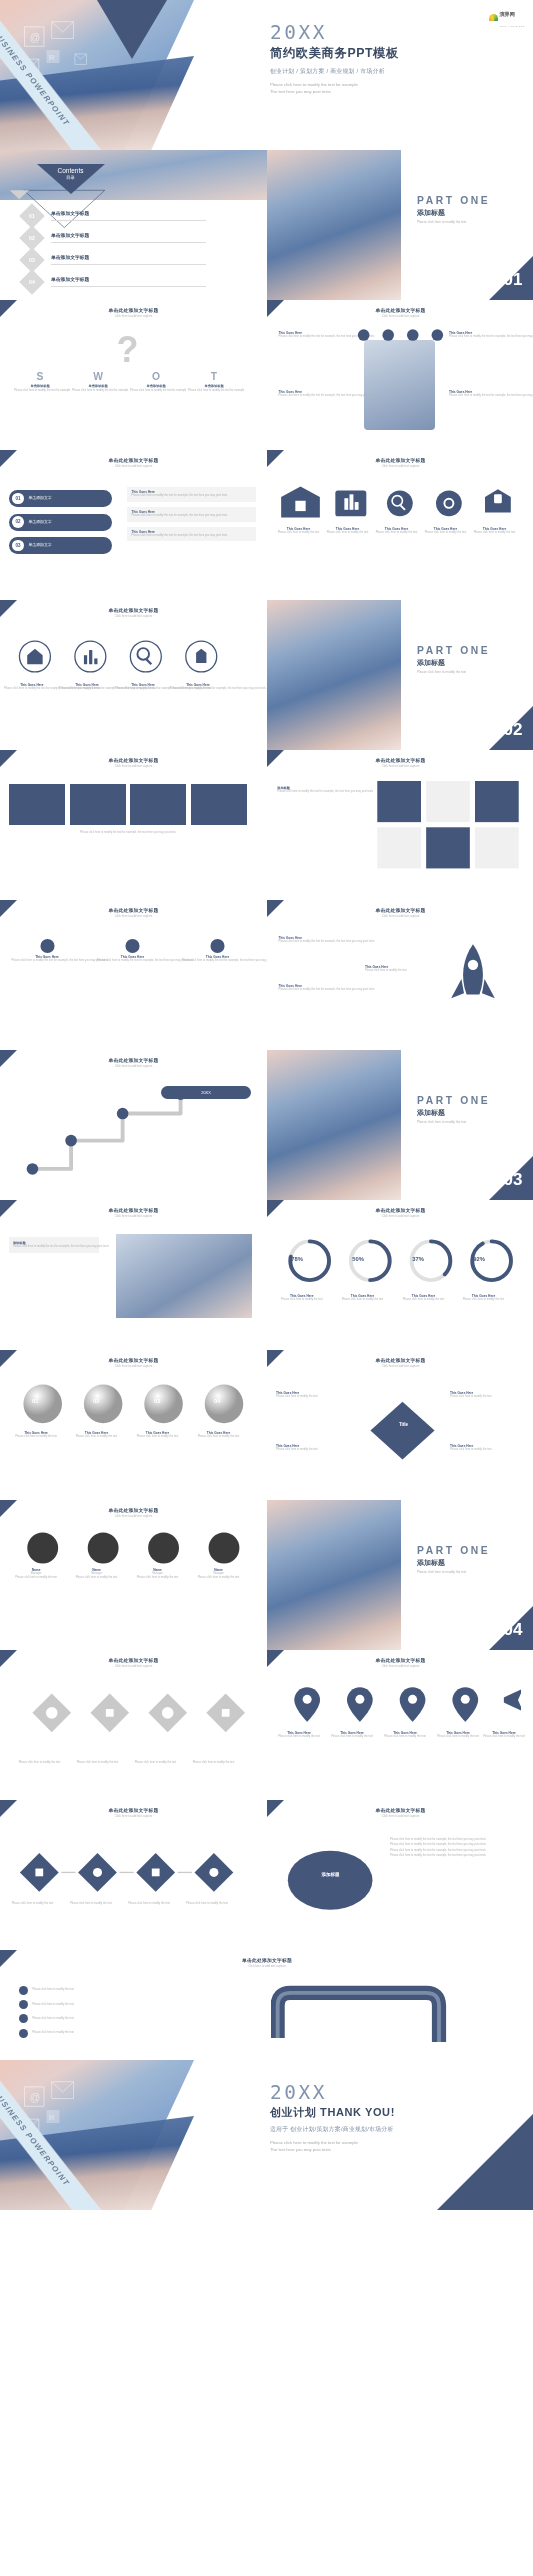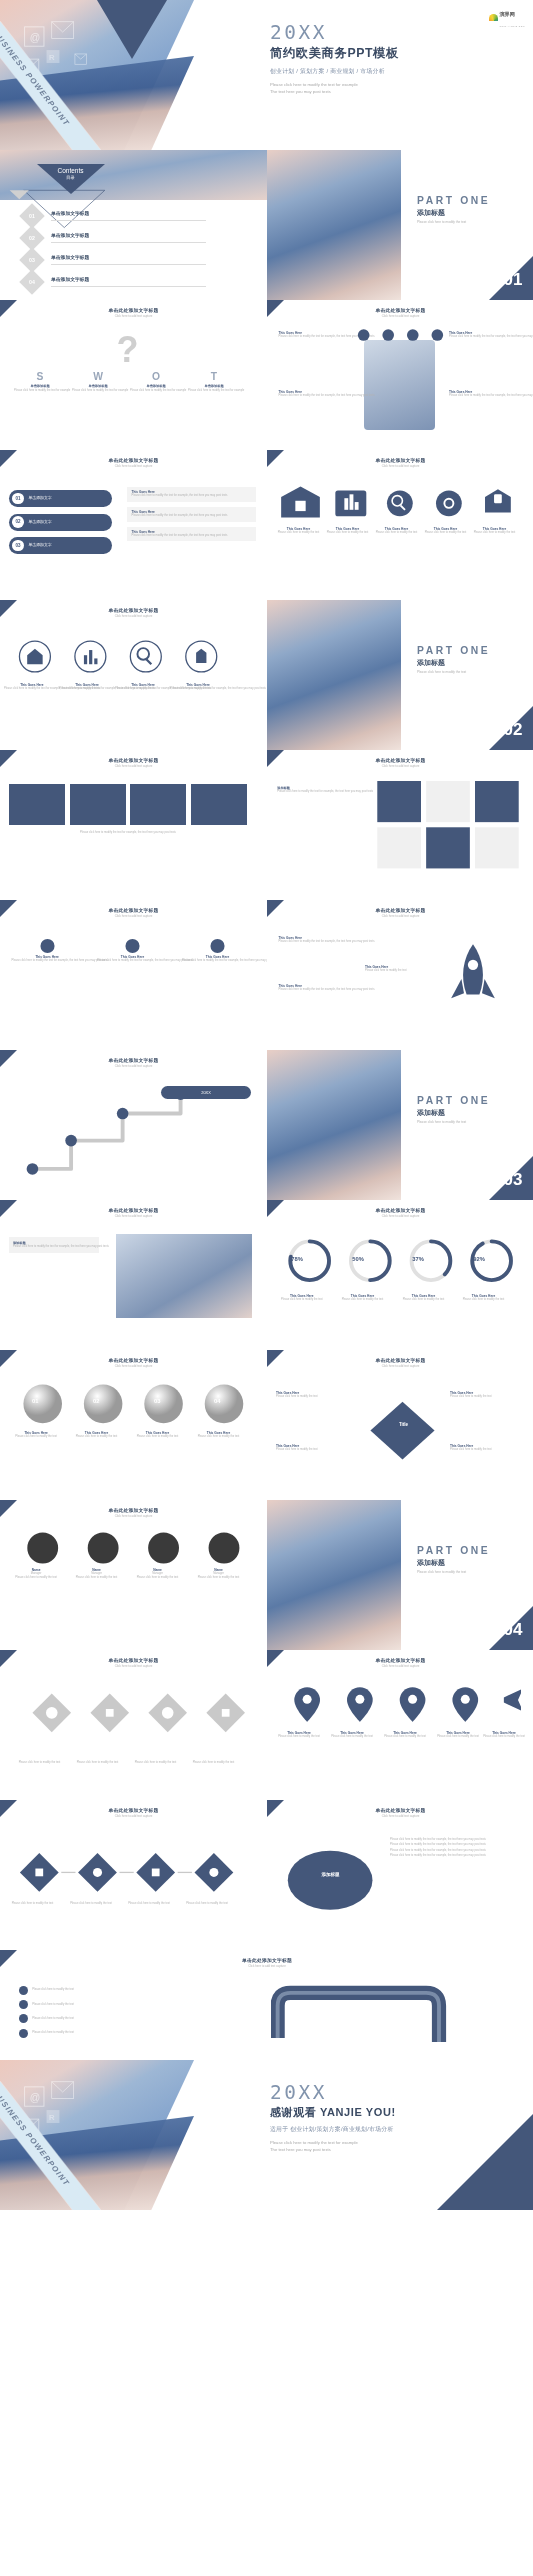--- a/index.html
+++ b/index.html
@@ -893,21 +893,21 @@
       <rect x="52" y="48" width="20" height="20" fill="rgba(255,255,255,.5)"></rect>
       <text x="56" y="64" fill="#fff" font-size="12" font-weight="bold" font-family="Liberation Sans">R</text>
     </svg>
     <div class="sash">
       <span>BUSINESS POWERPOINT</span>
     </div>
     <div style="position:absolute;right:0;bottom:0;width:0;height:0;border-bottom:97px solid #44577a;border-left:97px solid transparent"></div>
 
     <div class="txt">
       <div class="yr">20XX</div>
-      <div class="h1" style="font-size:11px">感谢观看 YANJIE YOU!</div>
+      <div class="h1" style="font-size:11px">创业计划 THANK YOU!</div>
       <div class="h2">适用于 创业计划/策划方案/商业规划/市场分析</div>
       <div class="p">
         <span>Please click here to modify the text for example</span><br>
         <span>The text here you may post texts</span>
       </div>
     </div>
   </div>
 
 </div>
 

